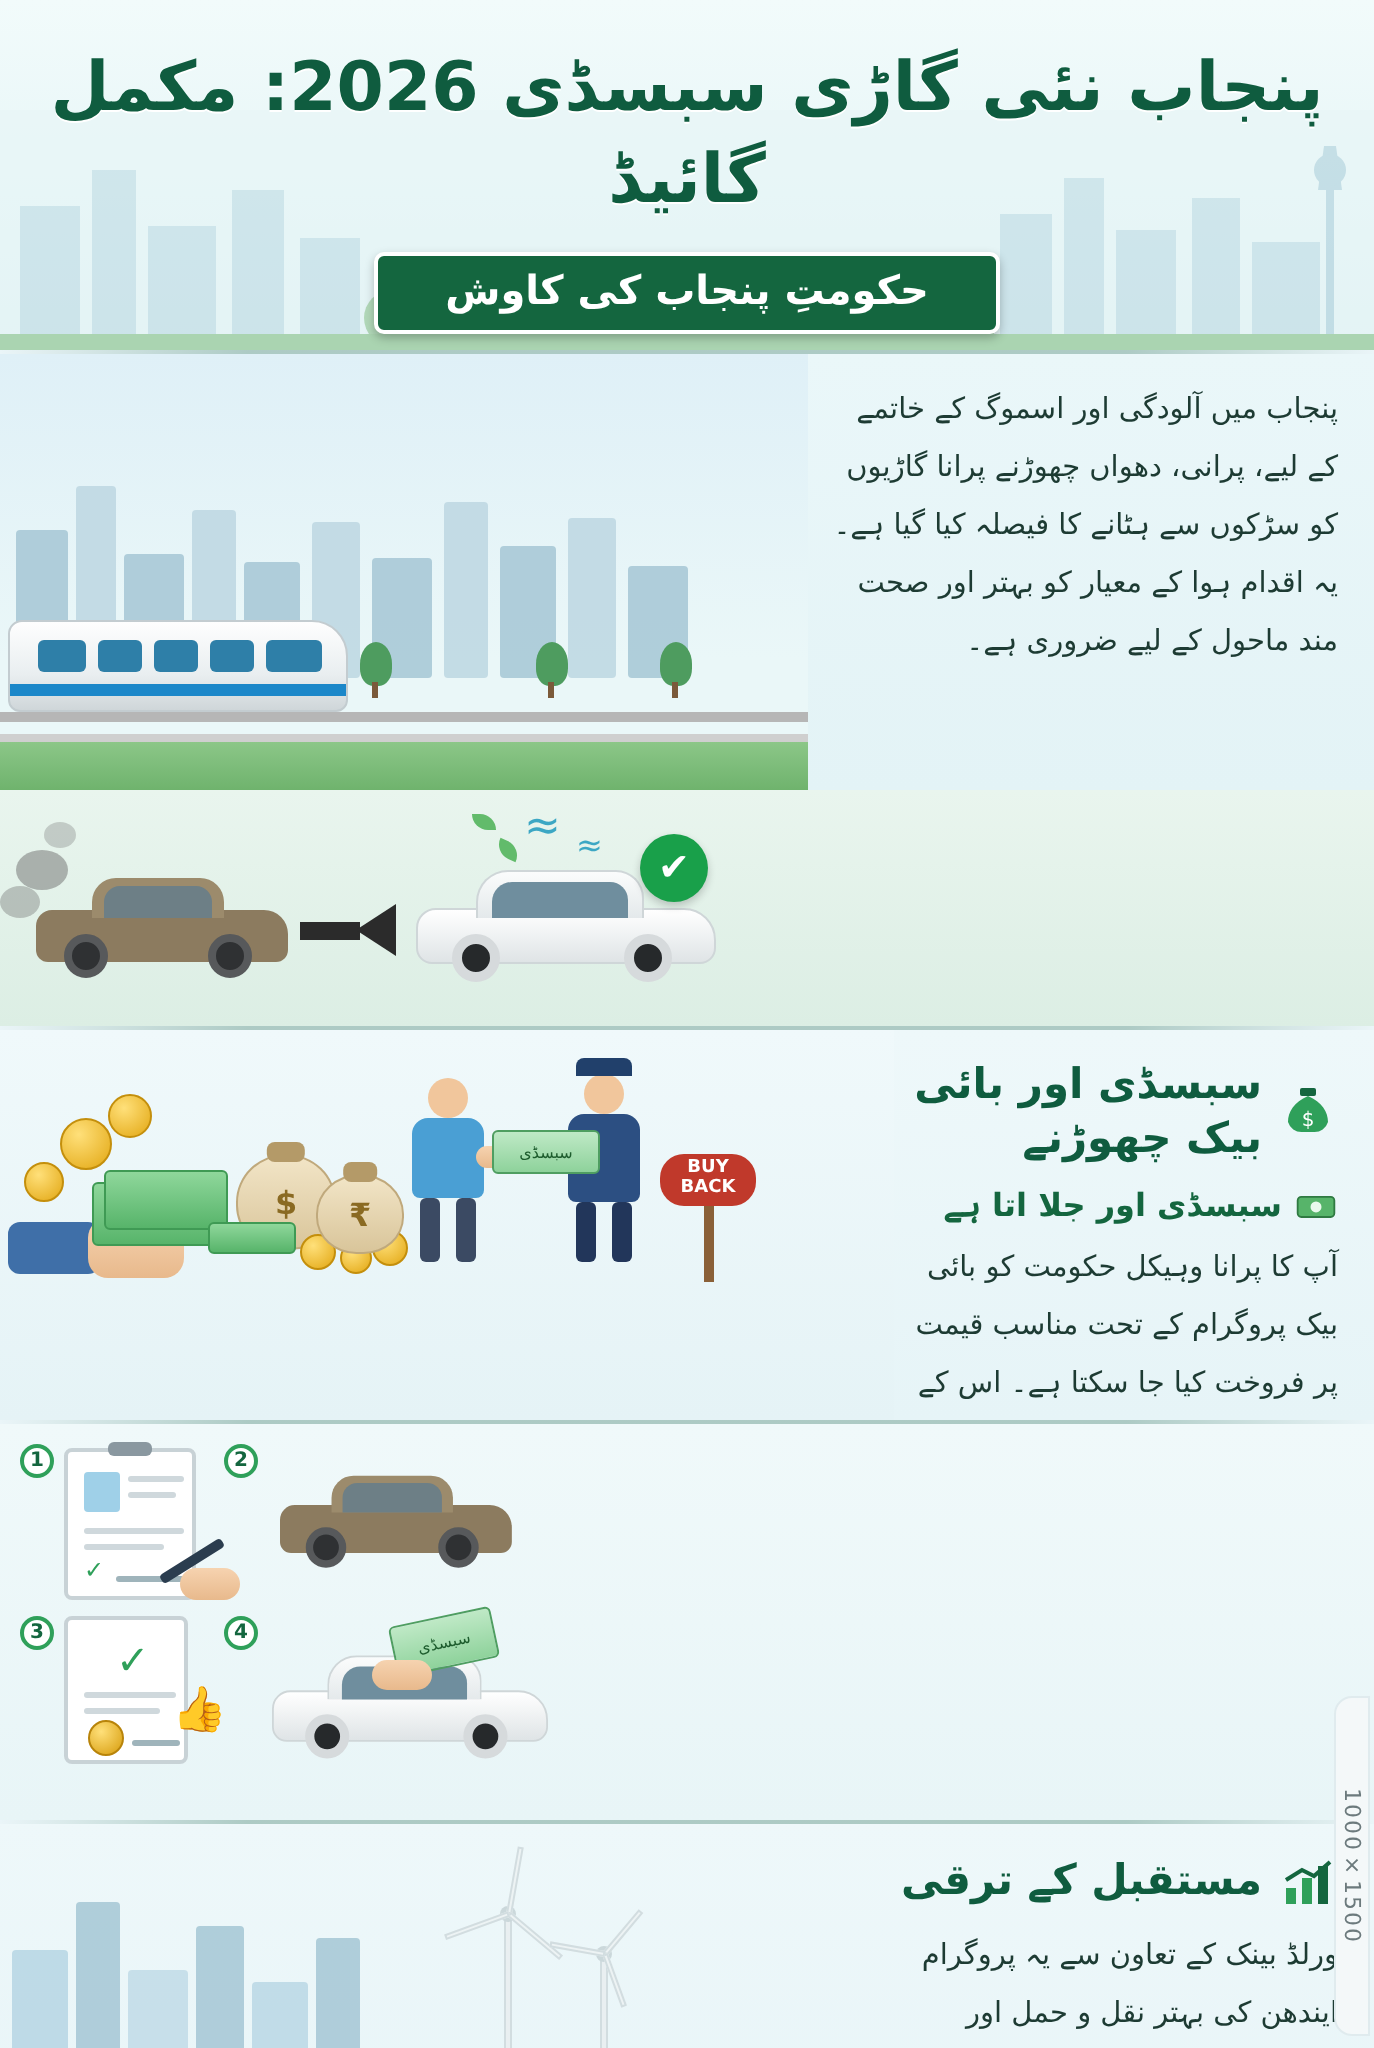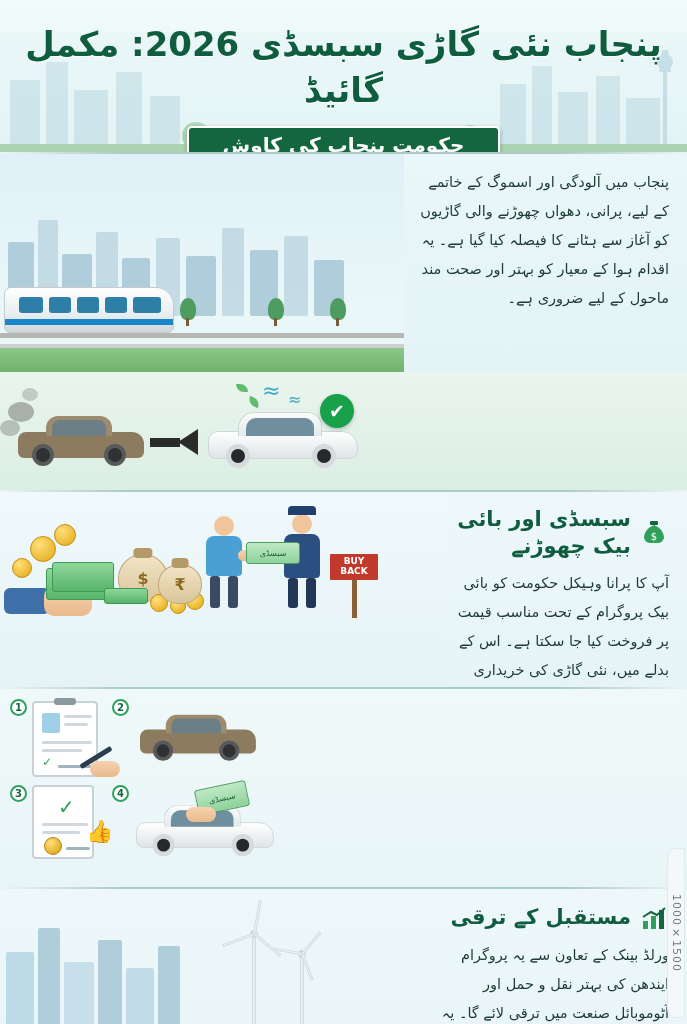--- a/index.html
+++ b/index.html
@@ -14,21 +14,21 @@
     width: 687px;
     height: 1024px;
     overflow: hidden;
     background: #eaf5f8;
     font-family: "DejaVu Sans", sans-serif;
   }
 
   
   .header {
     position: relative;
-    height: 152px;
+    height: 175px;
     background: linear-gradient(180deg, #f2fbfb 0%, #e7f6f7 55%, #dff1f3 100%);
     overflow: hidden;
   }
   .hdr-skyline {
     position: absolute;
     left: 0; right: 0; bottom: 0;
     height: 120px;
     opacity: .55;
   }
   .title-main {
@@ -242,21 +242,21 @@
   }
 
   
   .person-head { position: absolute; border-radius: 50%; background: #f1c69c; }
   .person-body { position: absolute; border-radius: 8px 8px 4px 4px; }
   .leg { position: absolute; background: #3b4a63; border-radius: 3px; }
 
   .signpost { position: absolute; }
   .sign {
     background: #c0392b; color: #fff; font-size: 9px; font-weight: bold;
-    padding: 3px 4px; border-radius: 1px; text-align: center; line-height: 1.1;
+    padding: 3px 4px; border-radius: 12px; text-align: center; line-height: 1.1;
     direction: ltr;
   }
   .sign-stem { width: 5px; background: #8a6038; margin: 0 auto; }
 
   .voucher {
     position: absolute;
     background: linear-gradient(180deg,#bfe9c6,#8ed29b);
     border: 1px solid #4f9e61;
     border-radius: 3px;
     color: #1d5c2d;
@@ -335,21 +335,21 @@
     <div class="title-main">پنجاب نئی گاڑی سبسڈی 2026: مکمل گائیڈ</div>
     <div class="ribbon-wrap">
       <div class="ribbon">حکومتِ پنجاب کی کاوش</div>
     </div>
   </div>
 
   <div class="divider"></div>
 
   <div class="section sec1">
     <div class="sec-text">
-      <div class="sec-body">پنجاب میں آلودگی اور اسموگ کے خاتمے کے لیے، پرانی، دھواں چھوڑنے والی گاڑیوں کو آغاز سے ہٹانے کا فیصلہ کیا گیا ہے۔ یہ اقدام ہوا کے معیار کو بہتر اور صحت مند ماحول کے لیے ضروری ہے۔</div>
+      <div class="sec-body">پنجاب میں آلودگی اور اسموگ کے خاتمے کے لیے، پرانی، دھواں چھوڑنے پرانا گاڑیوں کو سڑکوں سے ہٹانے کا فیصلہ کیا گیا ہے۔ یہ اقدام ہوا کے معیار کو بہتر اور صحت مند ماحول کے لیے ضروری ہے۔</div>
     </div>
 
     <div class="sec-art">
       <div class="tram-scene">
         <div class="sky"></div>
         <div class="bldg d" style="left:8px;  width:26px; height:74px;"></div>
         <div class="bldg" style="left:38px; width:20px; height:96px;"></div>
         <div class="bldg d" style="left:62px; width:30px; height:62px;"></div>
         <div class="bldg" style="left:96px; width:22px; height:84px;"></div>
         <div class="bldg d" style="left:122px;width:28px; height:58px;"></div>
@@ -417,20 +417,29 @@
       <div class="sec-head">
         <span class="sec-icon">
           <svg viewBox="0 0 30 30" width="30" height="30">
             <rect x="11" y="3" width="8" height="4" rx="1" fill="#14663f"></rect>
             <path d="M15 7c7 3 10 8 10 13a7 7 0 0 1-7 5h-6a7 7 0 0 1-7-5c0-5 3-10 10-13z" fill="#2fa05a"></path>
             <text x="15" y="22" font-size="10" text-anchor="middle" fill="#fff" font-family="DejaVu Sans">$</text>
           </svg>
         </span>
         <h2>سبسڈی اور بائی بیک چھوڑنے</h2>
       </div>
+      <div style="margin-bottom:6px; display:flex; align-items:center; gap:6px; justify-content:flex-start;">
+        <span class="sec-icon" style="width:22px;height:22px;">
+          <svg viewBox="0 0 24 24" width="22" height="22">
+            <rect x="2" y="7" width="20" height="11" rx="2" fill="#57b46a" stroke="#2f7a42"></rect>
+            <circle cx="12" cy="12.5" r="3" fill="#e9f9ec"></circle>
+          </svg>
+        </span>
+        <div style="font-size:16px; font-weight:bold; color:#14663f;">سبسڈی اور جلا اتا ہے</div>
+      </div>
       <div class="sec-body">آپ کا پرانا وہیکل حکومت کو بائی بیک پروگرام کے تحت مناسب قیمت پر فروخت کیا جا سکتا ہے۔ اس کے بدلے میں، نئی گاڑی کی خریداری پر ایک بڑی رقم کی سبسڈی دی جائے گی۔</div>
     </div>
 
     <div class="sec-art">
       <div style="position:absolute; inset:0;">
 
         <div class="sleeve" style="left:4px; top:96px; width:46px; height:26px;"></div>
         <div class="hand" style="left:44px; top:94px; width:48px; height:30px;"></div>
         <div class="cash" style="left:46px; top:76px; width:62px; height:32px;"></div>
         <div class="cash" style="left:52px; top:70px; width:62px; height:30px;"></div>

